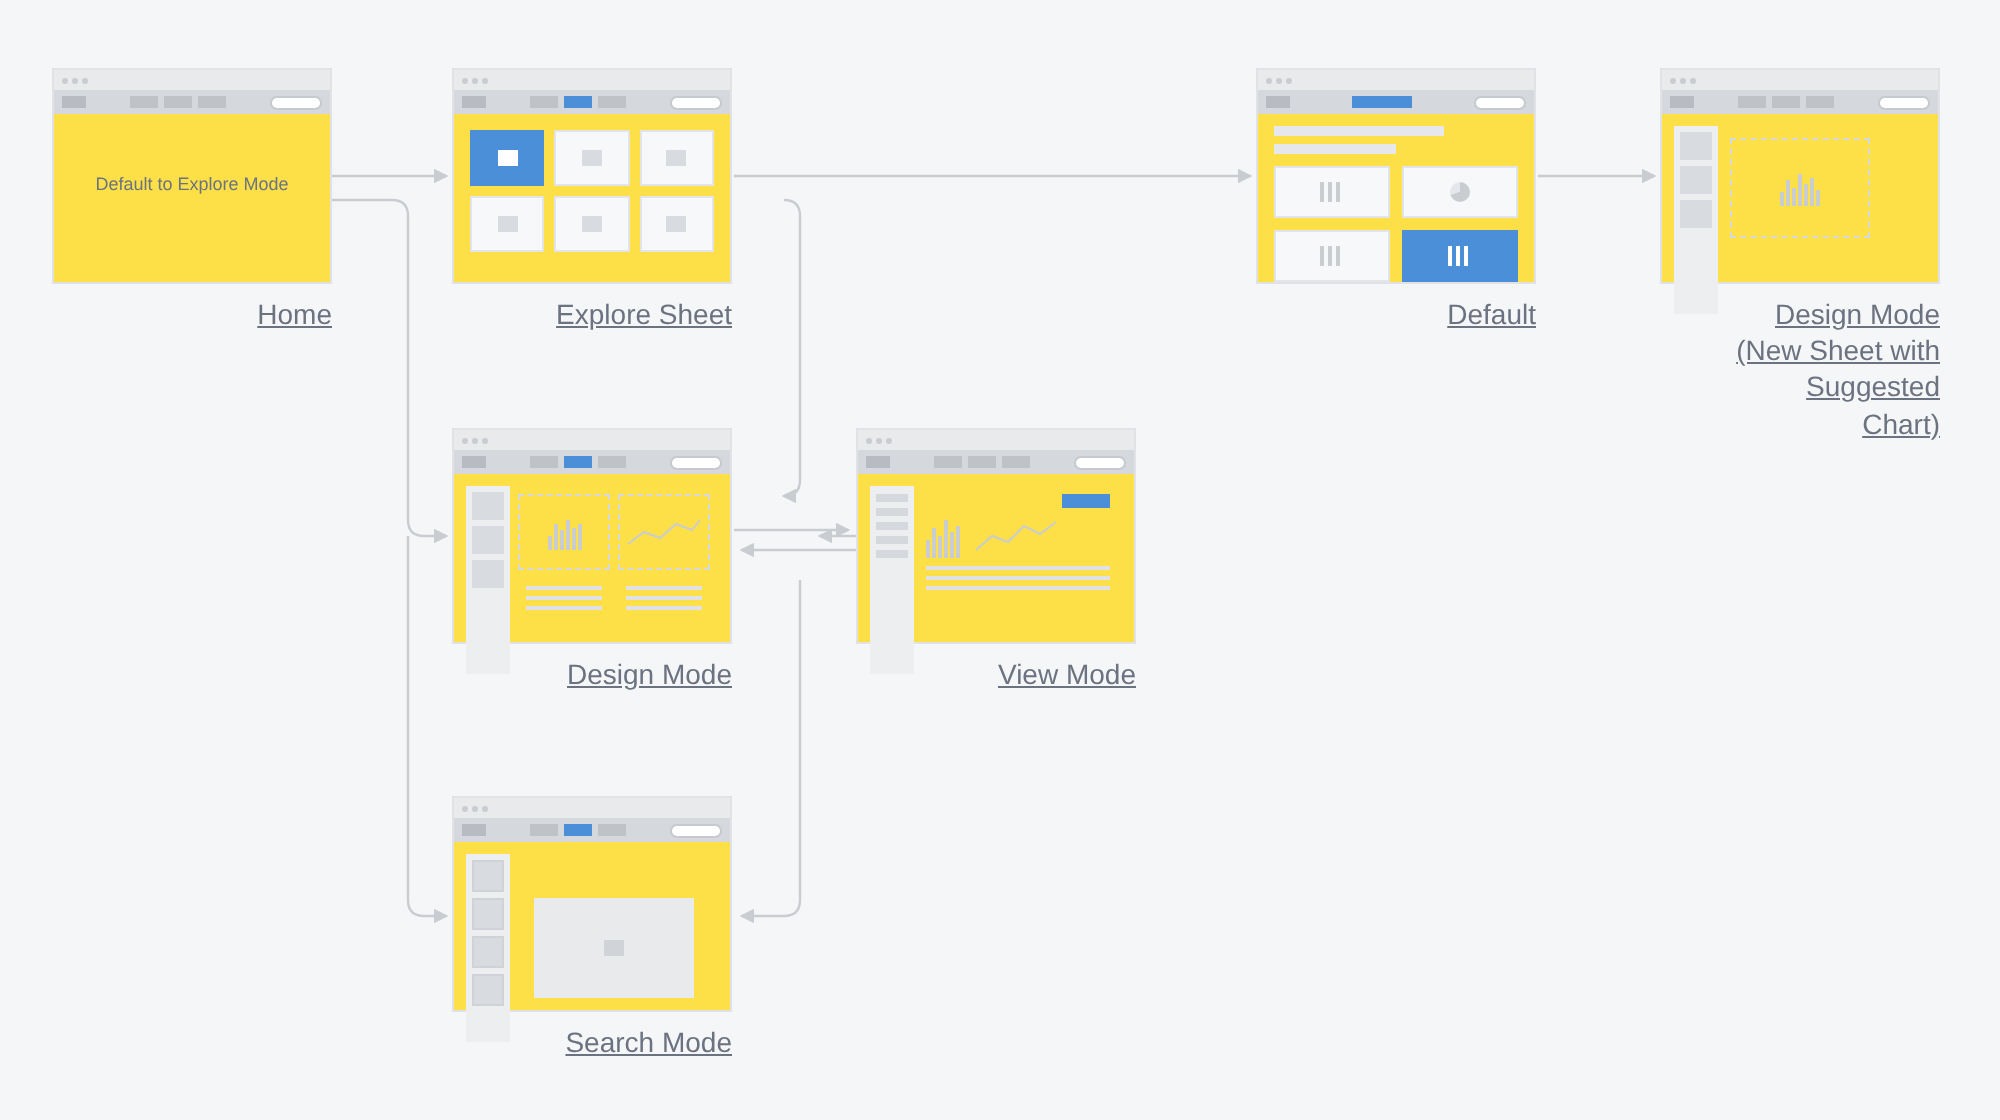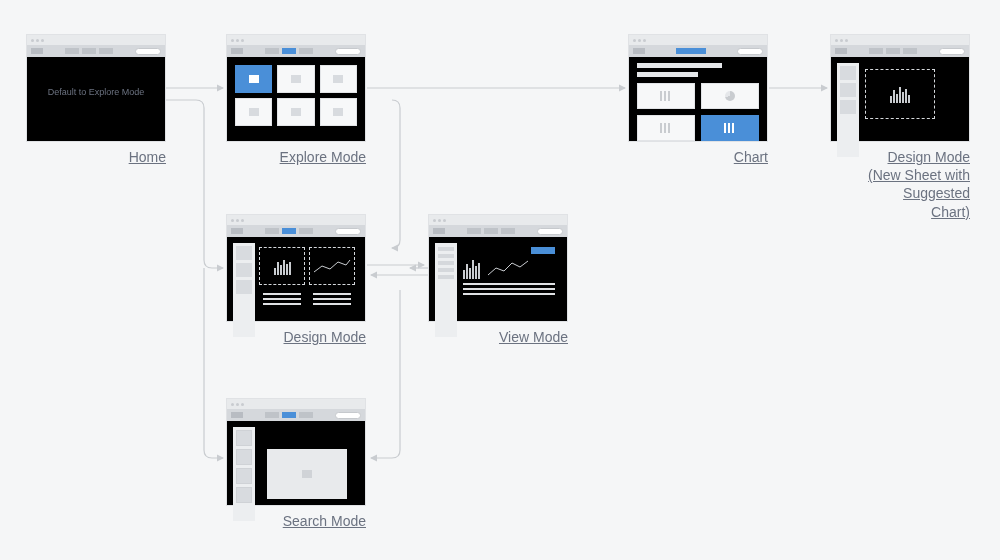--- a/index.html
+++ b/index.html
@@ -11,21 +11,21 @@
     font-family: -apple-system, Helvetica, Arial, sans-serif;
     position: relative;
     overflow: hidden;
   }
   .node {
     position: absolute;
   }
   .frame {
     width: 140px;
     height: 108px;
-    background: #000000;
+    background: #fde047;
     border: 1px solid #e0e2e5;
   }
   .titlebar {
     height: 10px;
     background: #e8eaec;
     display: flex;
     align-items: center;
     padding-left: 4px;
     gap: 2px;
   }
@@ -221,21 +221,21 @@
           </div>
         <div class="tile">
             <div class="tile-inner"></div>
           </div>
         <div class="tile">
             <div class="tile-inner"></div>
           </div>
       </div>
     </div>
   </div>
-  <div class="caption">Explore Mode</div>
+  <div class="caption">Explore Sheet</div>
 </div>
 
 <div class="node" style="left:628px; top:34px;">
   <div class="frame">
     <div class="titlebar">
         <div class="dot"></div>
         <div class="dot"></div>
         <div class="dot"></div>
       </div>
     <div class="toolbar">
@@ -257,21 +257,21 @@
           </div>
         <div class="s-tile">
             <div class="chart-icon"></div>
           </div>
         <div class="s-tile sel">
             <div class="chart-icon"></div>
           </div>
       </div>
     </div>
   </div>
-  <div class="caption">Chart</div>
+  <div class="caption">Default</div>
 </div>
 
 <div class="node" style="left:830px; top:34px;">
   <div class="frame">
     <div class="titlebar">
         <div class="dot"></div>
         <div class="dot"></div>
         <div class="dot"></div>
       </div>
     <div class="toolbar">

